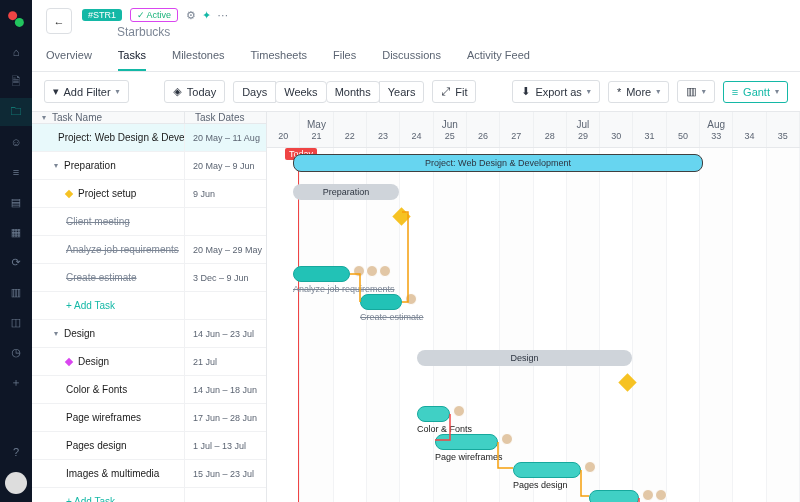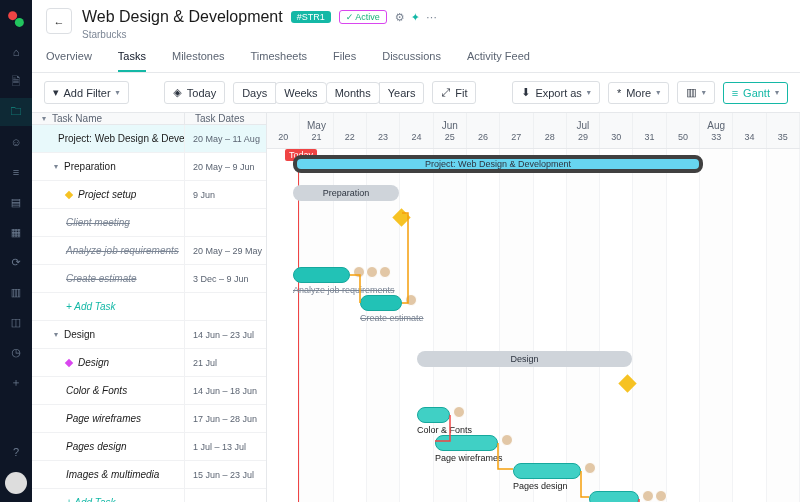--- a/index.html
+++ b/index.html
@@ -15,21 +15,21 @@
 
   .topbar { display: flex; align-items: flex-start; padding: 8px 14px 0; gap: 10px; }
   .back-btn { width: 26px; height: 26px; border: 1px solid #dcdfe3; border-radius: 4px; display: flex; align-items: center; justify-content: center; cursor: pointer; }
   .title-block { display: flex; flex-direction: column; gap: 3px; }
   .title-row { display: flex; align-items: center; gap: 8px; }
   .page-title { font-size: 16px; font-weight: 500; }
   .chip { font-size: 9px; padding: 1px 6px; border-radius: 3px; }
   .chip.id { background: #14b8a6; color: #fff; }
   .chip.status { border: 1px solid #d946ef; color: #19b37a; padding: 1px 6px; }
   .title-icons { display: flex; gap: 6px; color: #7c8695; }
-  .subtitle { font-size: 10px; color: #7c8695; }
+  .subtitle { font-size: 12px; color: #7c8695; margin-left: 35px; }
 
   .tabs { display: flex; gap: 26px; padding: 10px 14px 0; border-bottom: 1px solid #e6e8eb; font-size: 11px; color: #5b6472; }
   .tab { padding-bottom: 8px; cursor: pointer; }
   .tab.active { color: #0e1626; font-weight: 500; border-bottom: 2px solid #14b8a6; }
 
   .toolbar { display: flex; align-items: center; padding: 8px 12px; gap: 8px; border-bottom: 1px solid #e6e8eb; }
   .btn { border: 1px solid #dcdfe3; border-radius: 3px; padding: 4px 8px; font-size: 11px; display: inline-flex; align-items: center; gap: 5px; cursor: pointer; color: #2d3440; background: #fff; }
   .seg { display: flex; }
   .seg .btn { border-radius: 4px; margin-left: -1px; }
   .seg .btn:first-child { border-radius: 3px 0 0 3px; margin-left: 0; }
@@ -42,41 +42,41 @@
 
   .left-panel { width: 235px; border-right: 1px solid #e6e8eb; display: flex; flex-direction: column; overflow: hidden; }
   .left-header { display: flex; border-bottom: 1px solid #e6e8eb; background: #f8f9fa; font-size: 10px; color: #5b6472; height: 36px; }
   .lh-col1 { flex: 1; display: flex; align-items: center; padding-left: 10px; gap: 6px; }
   .lh-col2 { width: 82px; display: flex; align-items: center; border-left: 1px solid #e6e8eb; padding-left: 10px; }
   .row { display: flex; height: 28px; border-bottom: 1px solid #f0f1f3; font-size: 10px; }
   .row.hl { background: #e8f9fb; }
   .r-col1 { flex: 1; display: flex; align-items: center; padding-left: 26px; gap: 6px; white-space: nowrap; overflow: hidden; text-overflow: ellipsis; }
   .r-col2 { width: 82px; display: flex; align-items: center; border-left: 1px solid #f0f1f3; padding-left: 8px; color: #5b6472; font-size: 9px; }
   .indent1 { padding-left: 22px !important; }
-  .indent2 { padding-left: 34px !important; font-style: italic; }
+  .indent2 { padding-left: 34px !important; }
   .strike { text-decoration: line-through; color: #7c8695; }
   .add-task { color: #14b8a6; }
   .dot { width: 6px; height: 6px; transform: rotate(45deg); }
   .dot.yellow { background: #f6c223; }
   .dot.fuchsia { background: #d946ef; }
   .caret-down { font-size: 8px; color: #7c8695; }
 
   .gantt { flex: 1; overflow: hidden; position: relative; }
   .gantt-header { display: flex; height: 36px; border-bottom: 1px solid #e6e8eb; background: #f8f9fa; }
   .gh-cell { flex: 1; font-size: 9px; color: #5b6472; display: flex; flex-direction: column; align-items: center; justify-content: center; border-right: 1px solid #eef0f2; }
   .gh-cell .month { font-size: 10px; height: 12px; }
   .gh-cell .day { font-size: 9px; }
   .gantt-area { position: relative; height: calc(100% - 36px); }
   .grid { position: absolute; inset: 0; display: flex; }
   .gcol { flex: 1; border-right: 1px solid #f2f3f5; }
   .gcol.alt { background: #fdfdfd; }
   .today-line { position: absolute; top: 0; bottom: 0; left: 31px; width: 1px; background: #ef4444; }
   .today-label { position: absolute; top: 0; left: 18px; background: #ef4444; color: #fff; font-size: 9px; padding: 1px 4px; border-radius: 2px; }
   .bar { position: absolute; height: 16px; border-radius: 8px; display: flex; align-items: center; justify-content: center; font-size: 9px; color: #2d3440; }
-  .bar.project { background: #67d5f0; border: 4px solid #404040; font-weight: 500; }
+  .bar.project { background: #67d5f0; border: 1px solid #404040; font-weight: 500; }
   .bar.group { background: #cfd4da; color: #2d3440; }
   .bar.task { background: #40d0c5; border: 1px solid #16a89d; }
   .bar.task.done { background: #22c2b6; }
   .bar-label { position: absolute; font-size: 9px; white-space: nowrap; }
   .diamond { width: 13px; height: 13px; background: #f6c223; transform: rotate(45deg); position: absolute; }
   .av-row { position: absolute; display: flex; gap: 1px; }
   .av { width: 12px; height: 12px; border-radius: 50%; background: #e2c7a6; border: 1px solid #fff; }
 </style>
 </head>
 <body>
@@ -104,21 +104,20 @@
     <div class="sidebar-icon">?</div>
     <div class="avatar"></div>
   </div>
 </div>
 
 <div class="main">
   <div class="topbar">
     <div class="back-btn">←</div>
     <div class="title-block">
       <div class="title-row">
-        <span class="page-title">Web Design &amp; Development</span>
         <span class="chip id">#STR1</span>
         <span class="chip status">✓ Active</span>
         <span class="title-icons">
           <span>⚙</span>
           <span style="color:#14b8a6">✦</span>
           <span>⋯</span>
         </span>
       </div>
       <div class="subtitle">Starbucks</div>
     </div>

